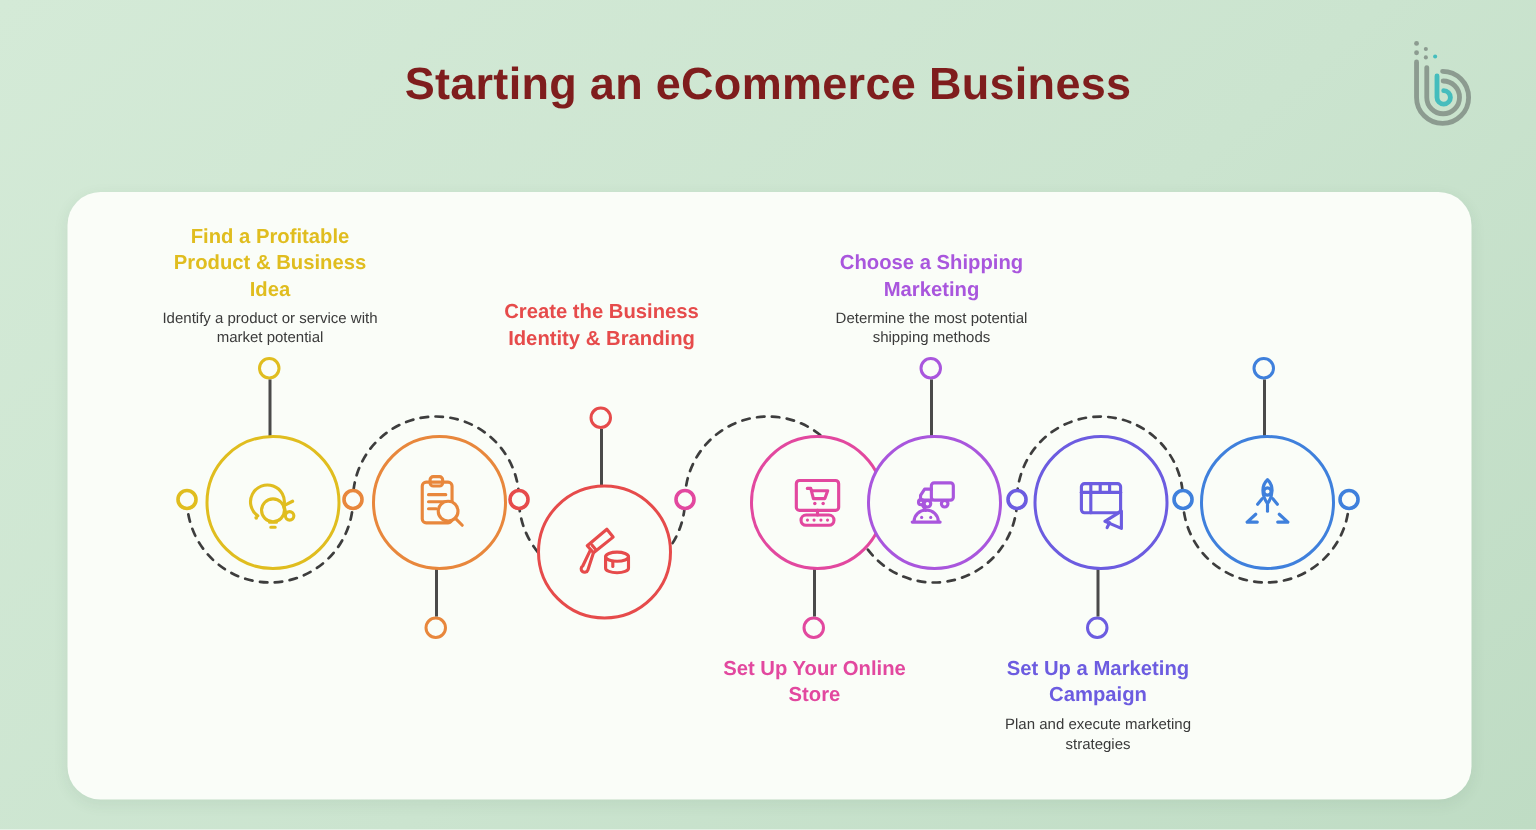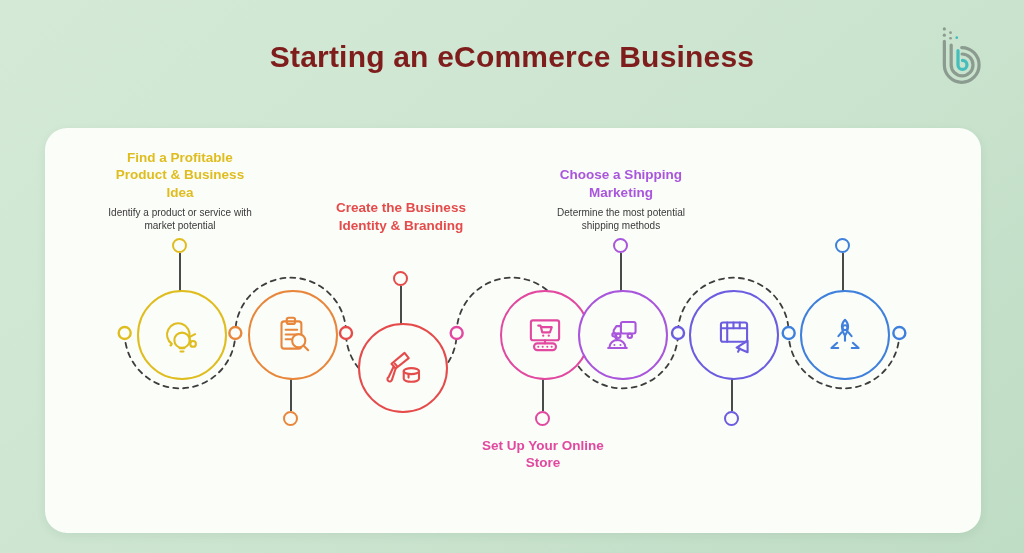--- a/index.html
+++ b/index.html
@@ -194,20 +194,24 @@
         <path class="ic" d="M7.8 34.5 h17.8"></path>
         <path class="ic" d="M16.4 27 l-2 -3.2"></path>
         <circle class="ic" cx="13.4" cy="21.8" r="1.6"></circle>
         <circle class="icf" cx="13.8" cy="31.5" r="1"></circle>
         <circle class="icf" cx="19.6" cy="31.5" r="1"></circle>
       </svg>
     </div>
   </div>
 
   <div class="step bottom s6" style="--c: #6c5ce0;">
+    <div class="txt">
+      <div class="step-title">Set Up a Marketing Campaign</div>
+      <div class="step-desc">Plan and execute marketing strategies</div>
+    </div>
     <div class="dot"></div>
     <div class="stem"></div>
     <div class="big-circle">
       <svg viewBox="0 0 44 44">
         <rect class="ic" x="9.5" y="10" width="25" height="18.5" rx="2"></rect>
         <path class="ic" d="M9.5 15.5 h25"></path>
         <path class="ic" d="M15.5 10 v5.5 M21.5 10 v5.5 M27.5 10 v5.5"></path>
         <path class="ic" d="M15.5 15.5 V28.5"></path>
         <path class="ic" d="M24.5 34 L35 27.5 v11 z" style="fill:#fafdf8"></path>
         <path class="ic" d="M27.5 34.8 l-1.6 3.2"></path>

